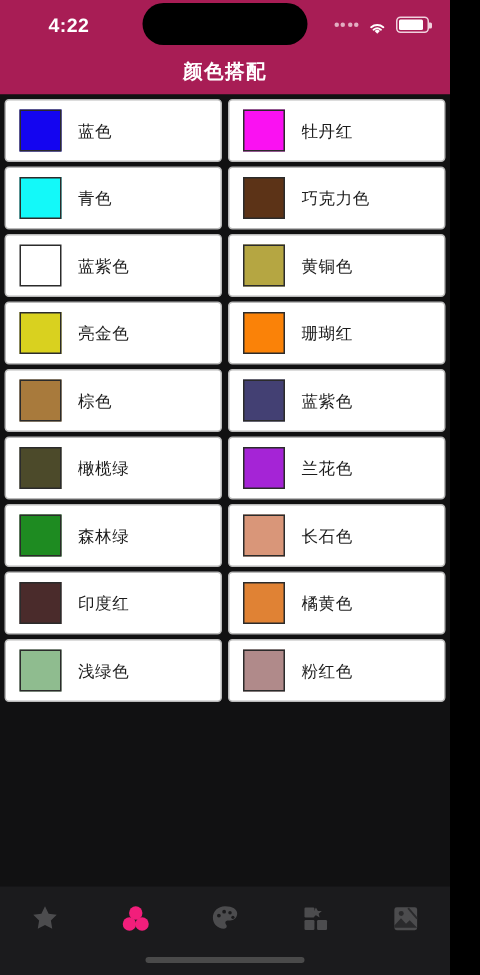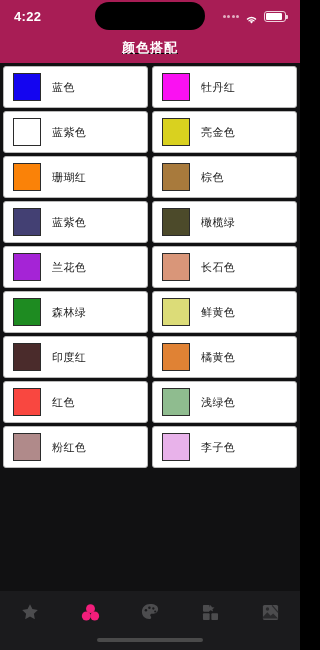--- a/index.html
+++ b/index.html
@@ -10,21 +10,21 @@
   }
   #phone { position:relative; width:300px; height:650px; background:#111112; overflow:hidden; }
 
   
   .statusbar {
     position:relative; height:32px; background:#A81D55;
     display:flex; align-items:center; padding:0 14px;
   }
   .sb-time {
     color:#fff; font-size:13px; font-weight:bold; letter-spacing:.3px;
-    width:64px; text-align:left;
+    width:64px; text-align:center;
   }
   .notch {
     position:absolute; left:50%; transform:translateX(-50%);
     top:2px; width:110px; height:28px; background:#000; border-radius:16px;
   }
   .sb-right { margin-left:auto; display:flex; align-items:center; gap:5px; }
   .sig-dots { display:flex; gap:1.5px; align-items:flex-end; }
   .sig-dots i { display:block; width:3px; height:3px; background:#e2aec1; border-radius:50%; }
   .wifi { width:15px; height:11px; position:relative; }
   .batt {
@@ -33,21 +33,21 @@
   }
   .batt::after {
     content:""; position:absolute; right:-3px; top:3px;
     width:2px; height:4px; background:#f0d2de; border-radius:0 1px 1px 0;
   }
   .batt i { display:block; height:100%; width:88%; background:#fff; border-radius:1px; }
 
   
   .navbar {
     background:#A81D55; height:31px;
-    display:flex; align-items:center; justify-content:center;text-decoration:underline;
+    display:flex; align-items:center; justify-content:center;
   }
   .navbar .title { color:#fff; font-size:13px; font-weight:bold; letter-spacing:1px; }
 
   
   .scroll {
     position:absolute; top:63px; bottom:59px; left:0; right:0;
     background:#111112; overflow:hidden;
   }
   .grid {
     display:grid; grid-template-columns:1fr 1fr;
@@ -114,24 +114,36 @@
     <div class="grid" id="grid">
         <div class="cell">
           <div class="swatch" style="background: rgb(20, 5, 240);"></div>
           <div class="cname">蓝色</div>
         </div>
         <div class="cell">
           <div class="swatch" style="background: rgb(250, 17, 242);"></div>
           <div class="cname">牡丹红</div>
         </div>
         <div class="cell">
+          <div class="swatch" style="background: rgb(19, 249, 249);"></div>
+          <div class="cname">青色</div>
+        </div>
+        <div class="cell">
+          <div class="swatch" style="background: rgb(92, 51, 23);"></div>
+          <div class="cname">巧克力色</div>
+        </div>
+        <div class="cell">
           <div class="swatch"></div>
           <div class="cname">蓝紫色</div>
         </div>
         <div class="cell">
+          <div class="swatch" style="background: rgb(181, 166, 66);"></div>
+          <div class="cname">黄铜色</div>
+        </div>
+        <div class="cell">
           <div class="swatch" style="background: rgb(217, 209, 31);"></div>
           <div class="cname">亮金色</div>
         </div>
         <div class="cell">
           <div class="swatch" style="background: rgb(250, 130, 8);"></div>
           <div class="cname">珊瑚红</div>
         </div>
         <div class="cell">
           <div class="swatch" style="background: rgb(168, 122, 60);"></div>
           <div class="cname">棕色</div>
@@ -142,54 +154,42 @@
         </div>
         <div class="cell">
           <div class="swatch" style="background: rgb(76, 74, 42);"></div>
           <div class="cname">橄榄绿</div>
         </div>
         <div class="cell">
           <div class="swatch" style="background: rgb(165, 36, 214);"></div>
           <div class="cname">兰花色</div>
         </div>
         <div class="cell">
+          <div class="swatch" style="background: rgb(30, 139, 33);"></div>
+          <div class="cname">森林绿</div>
+        </div>
+        <div class="cell">
           <div class="swatch" style="background: rgb(217, 150, 121);"></div>
           <div class="cname">长石色</div>
         </div>
         <div class="cell">
-          <div class="swatch" style="background: rgb(30, 139, 33);"></div>
-          <div class="cname">森林绿</div>
-        </div>
-        <div class="cell">
-          <div class="swatch" style="background: rgb(220, 220, 120);"></div>
-          <div class="cname">鲜黄色</div>
-        </div>
-        <div class="cell">
           <div class="swatch" style="background: rgb(74, 43, 43);"></div>
           <div class="cname">印度红</div>
         </div>
         <div class="cell">
           <div class="swatch" style="background: rgb(224, 130, 52);"></div>
           <div class="cname">橘黄色</div>
         </div>
         <div class="cell">
-          <div class="swatch" style="background: rgb(249, 71, 64);"></div>
-          <div class="cname">红色</div>
-        </div>
-        <div class="cell">
           <div class="swatch" style="background: rgb(143, 188, 143);"></div>
           <div class="cname">浅绿色</div>
         </div>
         <div class="cell">
           <div class="swatch" style="background: rgb(176, 138, 138);"></div>
           <div class="cname">粉红色</div>
-        </div>
-        <div class="cell">
-          <div class="swatch" style="background: rgb(232, 178, 234);"></div>
-          <div class="cname">李子色</div>
         </div>
       </div>
   </div>
 
   <div class="tabbar">
 
     <div class="tab">
       <svg width="20" height="20" viewBox="0 0 24 24">
         <path d="M12 2.6l2.9 5.9 6.5.95-4.7 4.6 1.1 6.5L12 17.5 6.2 20.55l1.1-6.5-4.7-4.6 6.5-.95z" fill="#4c4c4e"></path>
       </svg>

